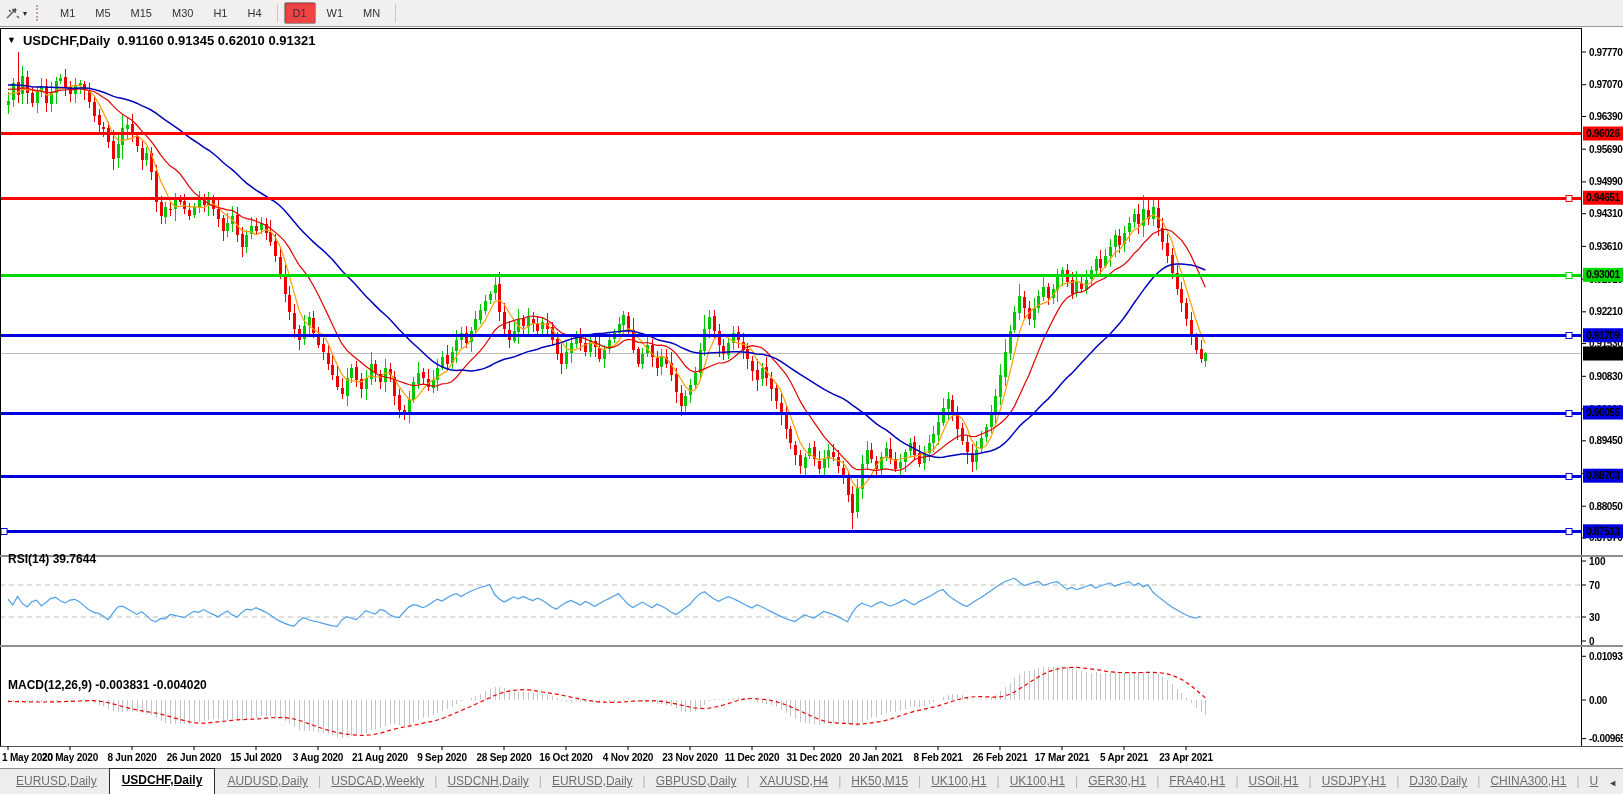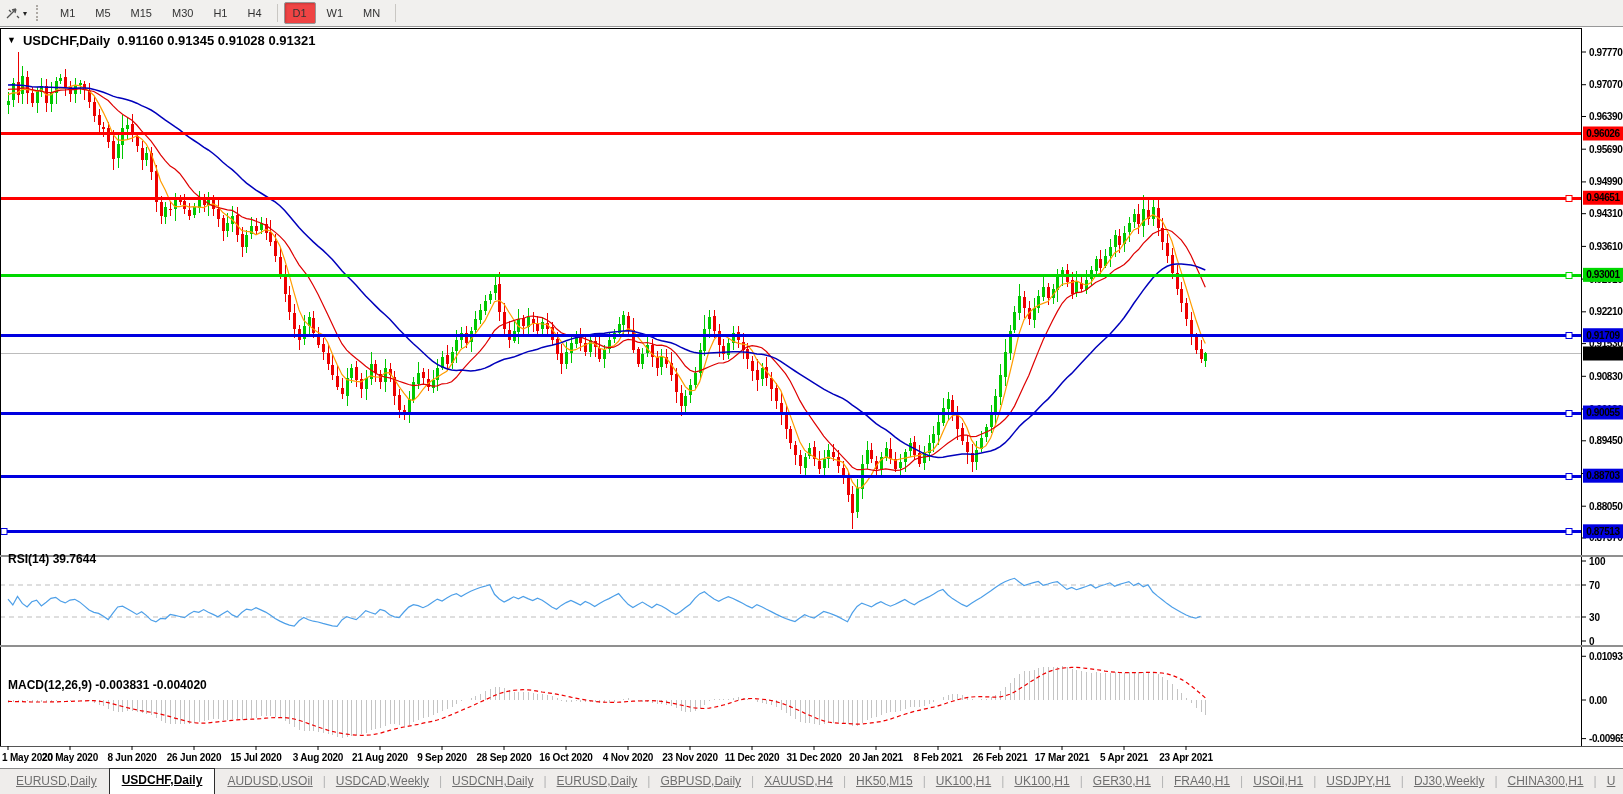--- a/index.html
+++ b/index.html
@@ -730,31 +730,31 @@
       <span class="tf-btn active">D1</span>
       <span class="tf-btn">W1</span>
       <span class="tf-btn">MN</span>
       <span class="sep-v"></span>
     </div>
 </div>
 
 <div class="title-row">
   <span class="tri">▼</span>
   <span>USDCHF,Daily</span>
-  <span>0.91160 0.91345 0.91028 0.91321</span>
+  <span>0.91160 0.91345 0.62010 0.91321</span>
 </div>
 
 <div class="ind-label" id="rsi-label">RSI(14) 39.7644</div>
 <div class="ind-label" id="macd-label">MACD(12,26,9) -0.003831 -0.004020</div>
 
 <div class="tabbar">
   <div id="tabs-holder" style="display:flex;align-items:flex-end;">
       <span class="tab">EURUSD,Daily</span>
       <span class="tab active">USDCHF,Daily</span>
-      <span class="tab">AUDUSD,USOil</span>
+      <span class="tab">AUDUSD,Daily</span>
       <span class="tab-sep">|</span>
       <span class="tab">USDCAD,Weekly</span>
       <span class="tab-sep">|</span>
       <span class="tab">USDCNH,Daily</span>
       <span class="tab-sep">|</span>
       <span class="tab">EURUSD,Daily</span>
       <span class="tab-sep">|</span>
       <span class="tab">GBPUSD,Daily</span>
       <span class="tab-sep">|</span>
       <span class="tab">XAUUSD,H4</span>
@@ -766,21 +766,21 @@
       <span class="tab">UK100,H1</span>
       <span class="tab-sep">|</span>
       <span class="tab">GER30,H1</span>
       <span class="tab-sep">|</span>
       <span class="tab">FRA40,H1</span>
       <span class="tab-sep">|</span>
       <span class="tab">USOil,H1</span>
       <span class="tab-sep">|</span>
       <span class="tab">USDJPY,H1</span>
       <span class="tab-sep">|</span>
-      <span class="tab">DJ30,Weekly</span>
+      <span class="tab">DJ30,Daily</span>
       <span class="tab-sep">|</span>
       <span class="tab">CHINA300,H1</span>
       <span class="tab-sep">|</span>
       <span class="tab">U</span>
     </div>
   <div class="tab-scroll">
     <span>◄</span>
 
   </div>
 </div>

